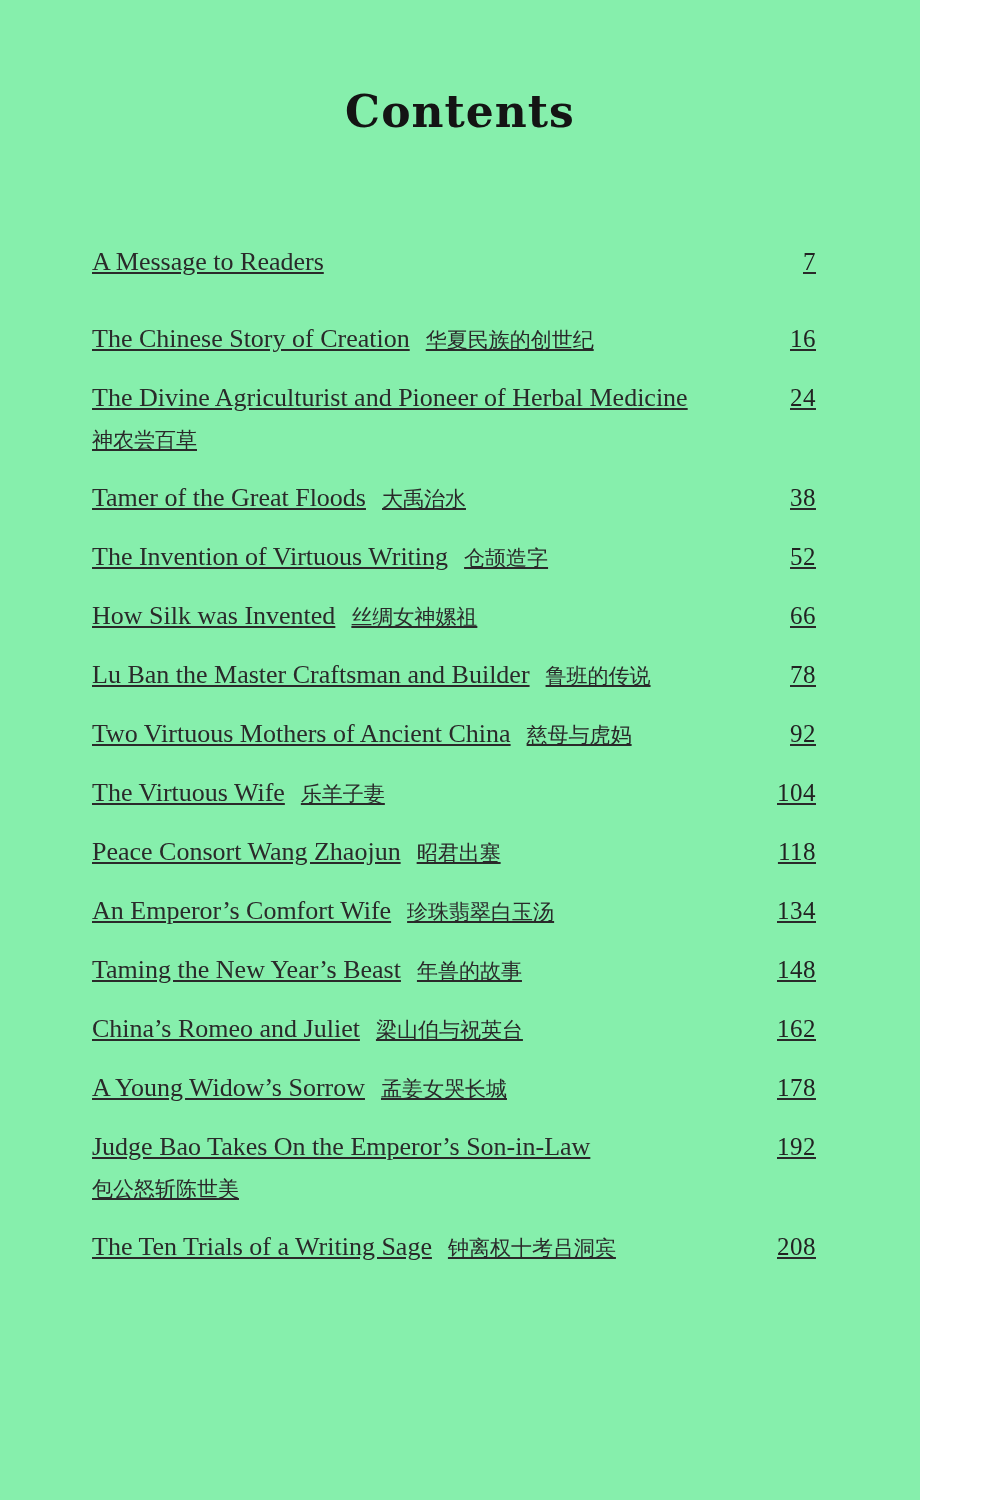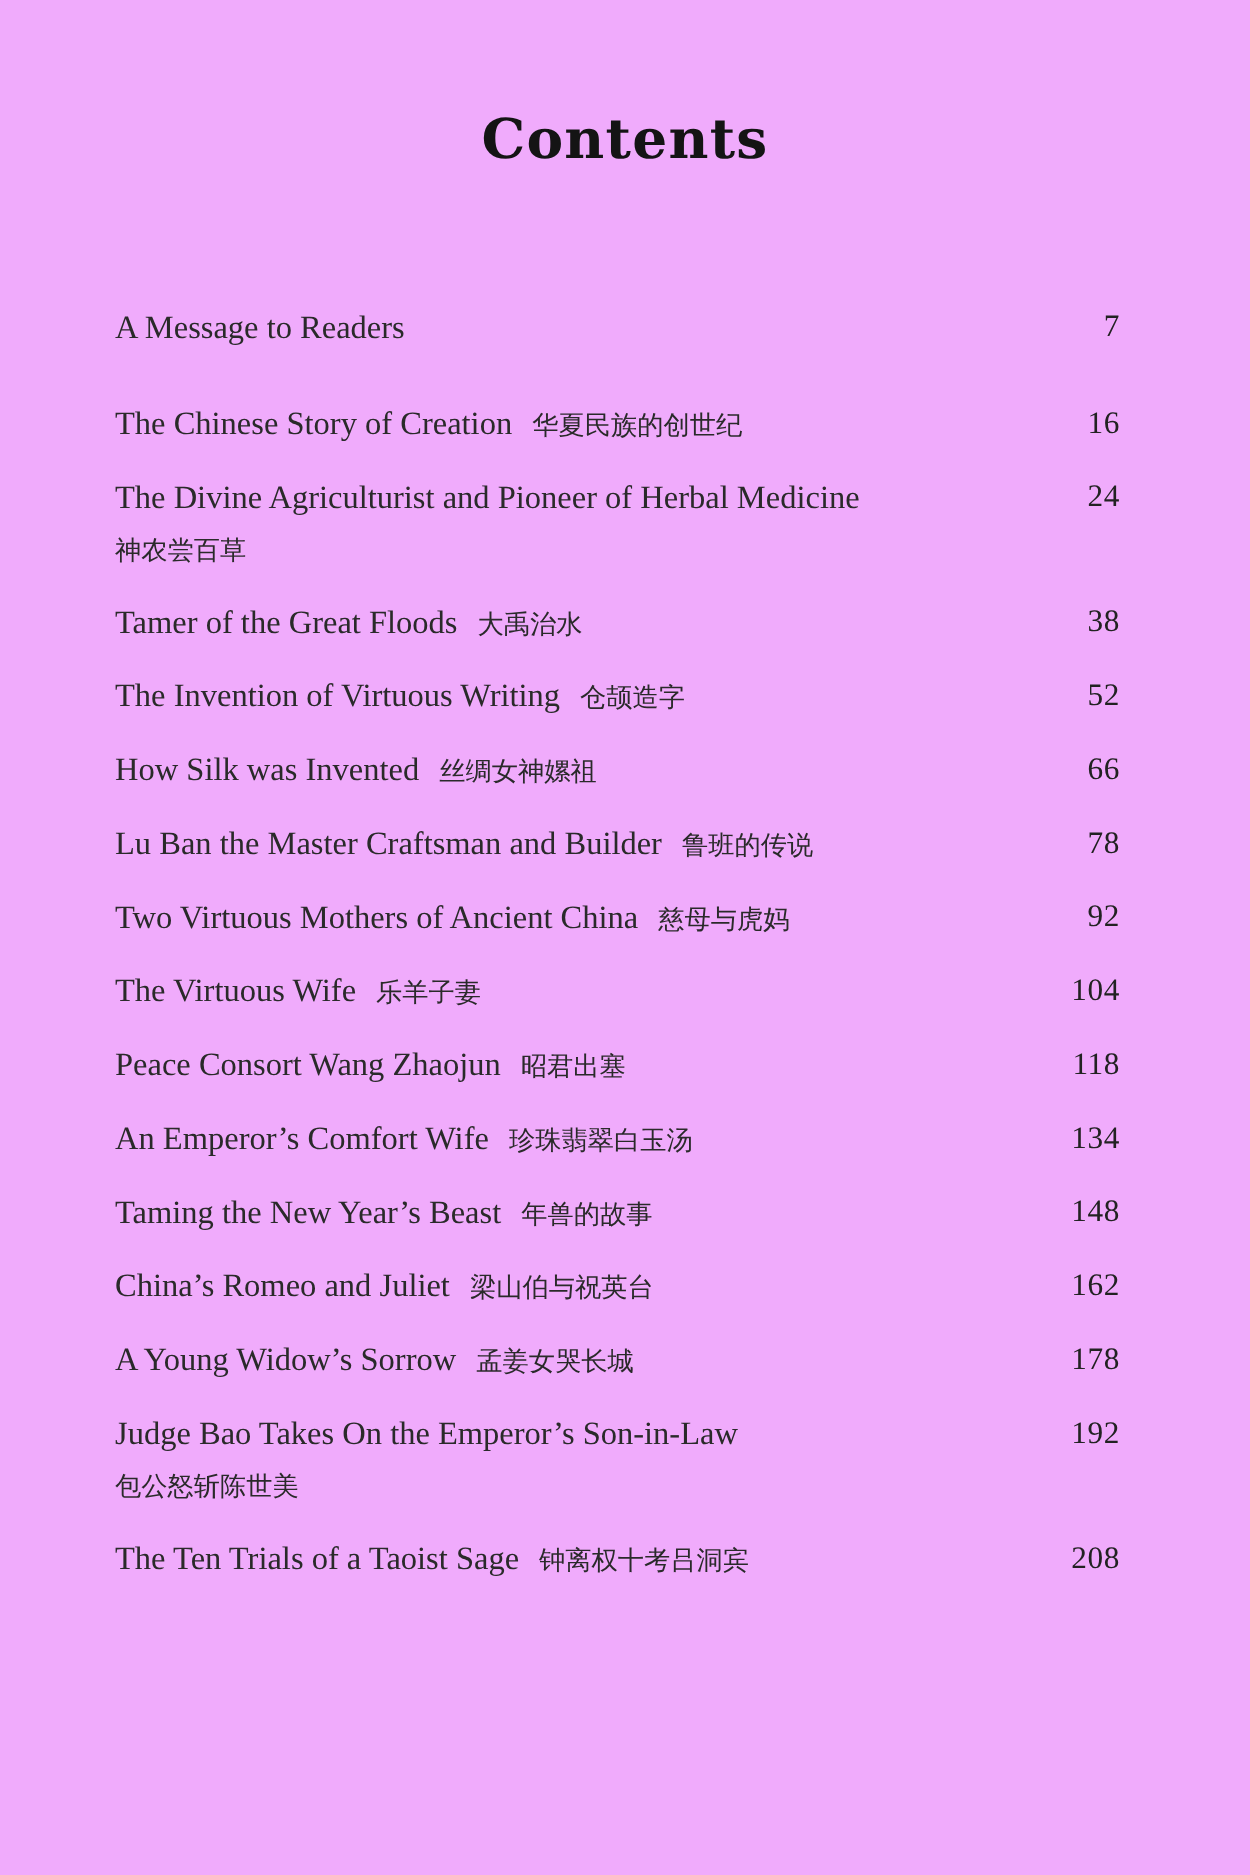--- a/index.html
+++ b/index.html
@@ -2,23 +2,23 @@
 <html><head>
 <meta charset="utf-8">
 <style>
   html, body {
     margin: 0;
     padding: 0;
     background: #ffffff;
   }
   .book-page {
     position: relative;
-    width: 1000px;
+    width: 920px;
     height: 1500px;
-    background: #f0abfc;
+    background: #86efac;
     overflow: hidden;
     font-family: "Liberation Serif", serif;
     color: #262626;
   }
   .contents-title {
     margin: 0;
     padding-top: 86px;
     text-align: center;
     font-family: "DejaVu Serif", serif;
     font-size: 44px;
@@ -32,20 +32,21 @@
     padding-right: 104px;
   }
   .toc-row {
     display: flex;
     justify-content: space-between;
     align-items: flex-start;
     font-size: 26px;
     line-height: 42px;
     margin-bottom: 16px;
     color: #2a2a2a;
+    text-decoration: underline;
   }
   .toc-row.gap-after {
     margin-bottom: 34px;
   }
   .toc-title-group {
     max-width: 720px;
   }
   .toc-zh {
     font-size: 21px;
     margin-left: 16px;
@@ -172,19 +173,19 @@
 
     <div class="toc-row stacked">
       <div class="toc-title-group">
         <span class="toc-en">Judge Bao Takes On the Emperor’s Son-in-Law</span><span class="toc-zh">包公怒斩陈世美</span>
       </div>
       <div class="toc-page">192</div>
     </div>
 
     <div class="toc-row">
       <div class="toc-title-group">
-        <span class="toc-en">The Ten Trials of a Taoist Sage</span><span class="toc-zh">钟离权十考吕洞宾</span>
+        <span class="toc-en">The Ten Trials of a Writing Sage</span><span class="toc-zh">钟离权十考吕洞宾</span>
       </div>
       <div class="toc-page">208</div>
     </div>
 
   </div>
 </div>
 
 </body></html>

